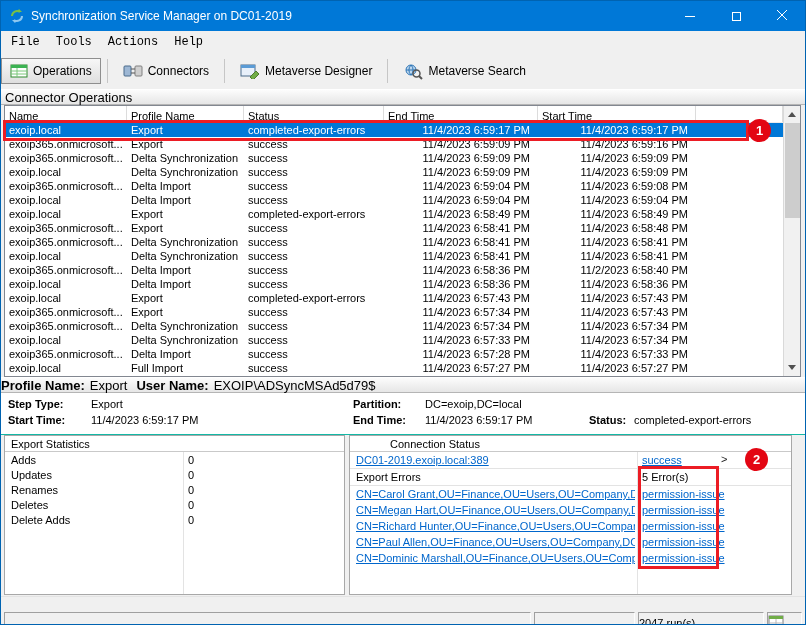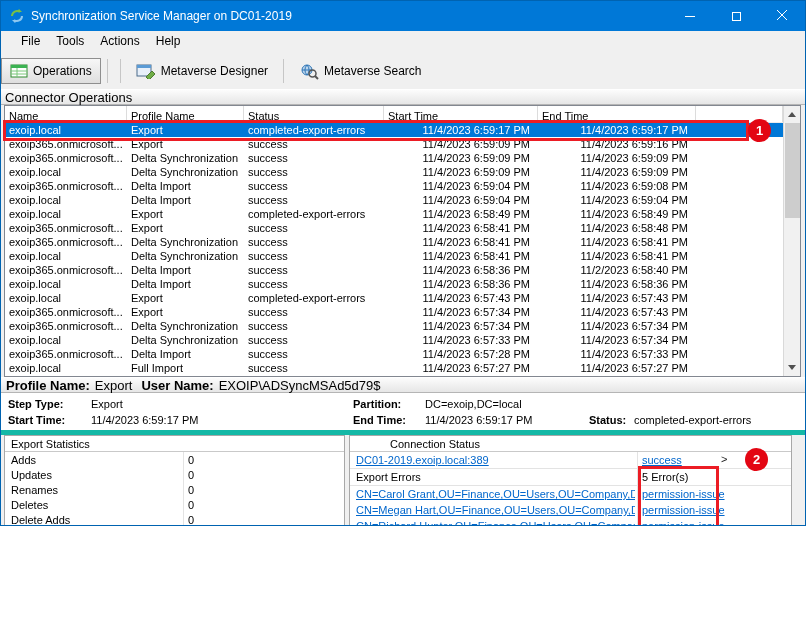--- a/index.html
+++ b/index.html
@@ -1,34 +1,34 @@
 <!DOCTYPE html>
 <html><head>
 <meta charset="utf-8">
 <style>
   * { margin:0; padding:0; box-sizing:border-box; }
   html,body { background:#ffffff; }
   body { font-family:"Liberation Sans", sans-serif; cursor:default; }
 
-  .window { position:relative; width:806px; height:526px; background:#f0f0f0;
+  .window { position:relative; width:806px; height:625px; background:#f0f0f0;
             border:1px solid #0063b1; overflow:hidden; font-size:11px; color:#000; }
 
   
   .titlebar { position:absolute; left:0; top:0; right:0; height:30px; background:#0078d7;
               display:flex; align-items:center; color:#fff; }
   .app-icon { margin:0 6px 0 8px; display:flex; align-items:center; }
   .titlebar .title { font-size:12px; flex:1; white-space:nowrap; overflow:hidden; }
   .win-controls { display:flex; height:100%; }
   .win-btn { width:46px; height:100%; display:flex; align-items:center; justify-content:center; }
   .glyph-min { width:10px; height:1px; background:#fff; display:block; }
   .glyph-max { width:9px; height:9px; border:1px solid #fff; display:block; }
 
   
   .menubar { position:absolute; left:0; top:30px; right:0; height:22px; background:#f0f0f0;
-             display:flex; align-items:flex-start; padding-left:12px; }
+             display:flex; align-items:center; padding-left:2px;font-family:Liberation Mono, monospace; }
   .menu-item { padding:3px 8px; font-size:12px; }
 
   
   .toolbar { position:absolute; left:0; top:52px; right:0; height:36px; background:#f0f0f0;
              display:flex; align-items:center; }
   .tool-btn { display:flex; align-items:center; gap:5px; padding:4px 8px; font-size:12px;
               border:1px solid transparent; white-space:nowrap; }
   .tool-btn.active { border:1px solid #8f8f8f; background:linear-gradient(#f7f7f7,#dfdfdf); }
   .tool-sep { width:1px; height:24px; background:#c6c6c6; margin:0 6px; }
   .tool-icon { display:flex; align-items:center; }
@@ -55,23 +55,23 @@
              border-left:1px solid #d9d9d9; }
   .varrow { height:17px; display:flex; align-items:center; justify-content:center; }
   .varrow.down { position:absolute; bottom:0; left:0; right:0; }
   .tri-up { width:0; height:0; border-left:4px solid transparent; border-right:4px solid transparent;
             border-bottom:5px solid #505050; }
   .tri-down { width:0; height:0; border-left:4px solid transparent; border-right:4px solid transparent;
               border-top:5px solid #505050; }
   .vthumb { position:absolute; top:17px; left:1px; width:15px; height:95px; background:#cdcdcd; }
 
   
-  .detail-header { position:absolute; left:0; top:376px; right:0; height:16px; padding-left:5px; gap:5px; }
+  .detail-header { position:absolute; left:0; top:376px; right:0; height:16px; gap:5px; }
   .detail-fields { position:absolute; left:0; top:392px; right:0; height:42px; background:#fff;
-                   border-bottom:5px solid #14b8a6; }
+                   border-bottom:1px solid #14b8a6; }
   .df { position:absolute; white-space:nowrap; }
   .b { font-weight:bold; }
 
   
   .stats-panel { position:absolute; left:3px; top:434px; width:341px; height:160px; background:#fff;
                  border:1px solid #a8a8a8; }
   .panel-title { height:16px; border-bottom:1px solid #c9c9c9; padding:2px 0 0 6px; background:#fff;
                  position:relative; z-index:2; }
   .conn-title { padding-left:40px; }
   .stats-vline { position:absolute; left:178px; top:0; bottom:0; width:1px; background:#e3e3e3; }
@@ -152,20 +152,31 @@
           <rect x="1" y="2" width="16" height="12" fill="#ffffff" stroke="#2e8b2e"></rect>
           <rect x="1" y="2" width="16" height="3" fill="#3cb353"></rect>
           <line x1="1" y1="8" x2="17" y2="8" stroke="#7bc87b"></line>
           <line x1="1" y1="11" x2="17" y2="11" stroke="#7bc87b"></line>
           <line x1="7" y1="5" x2="7" y2="14" stroke="#7bc87b"></line>
         </svg>
       </span>
       <span>Operations</span>
     </div>
     <div class="tool-sep"></div>
+    <div class="tool-btn">
+      <span class="tool-icon">
+        <svg width="20" height="16" viewBox="0 0 20 16">
+          <rect x="1" y="3" width="7" height="10" rx="1" fill="#9db7d4" stroke="#4a6b8a"></rect>
+          <rect x="12" y="3" width="7" height="10" rx="1" fill="#cfcfcf" stroke="#808080"></rect>
+          <line x1="8" y1="6" x2="12" y2="6" stroke="#555"></line>
+          <line x1="8" y1="10" x2="12" y2="10" stroke="#555"></line>
+        </svg>
+      </span>
+      <span>Connectors</span>
+    </div>
     <div class="tool-sep"></div>
     <div class="tool-btn">
       <span class="tool-icon">
         <svg width="20" height="16" viewBox="0 0 20 16">
           <rect x="1" y="2" width="14" height="11" fill="#e8f0fa" stroke="#4a6b8a"></rect>
           <rect x="1" y="2" width="14" height="3" fill="#5b9bd5"></rect>
           <path d="M10 14l6-6 3 3-6 6z" fill="#70ad47" stroke="#4e7a31"></path>
         </svg>
       </span>
       <span>Metaverse Designer</span>
@@ -186,22 +197,22 @@
 
   <div class="section-header bar3d">
     <span>Connector Operations</span>
   </div>
 
   <div class="ops">
     <div class="theader">
       <div class="thcell">Name</div>
       <div class="thcell">Profile Name</div>
       <div class="thcell">Status</div>
+      <div class="thcell">End Time</div>
       <div class="thcell">Start Time</div>
-      <div class="thcell">End Time</div>
       <div class="thcell"></div>
     </div>
     <div>
         <div class="trow selected">
           <div class="tcell c0">exoip.local</div>
           <div class="tcell c1">Export</div>
           <div class="tcell c2">completed-export-errors</div>
           <div class="tcell c3">11/4/2023 6:59:17 PM</div>
           <div class="tcell c4">11/4/2023 6:59:17 PM</div>
           <div class="tcell cf"></div>

